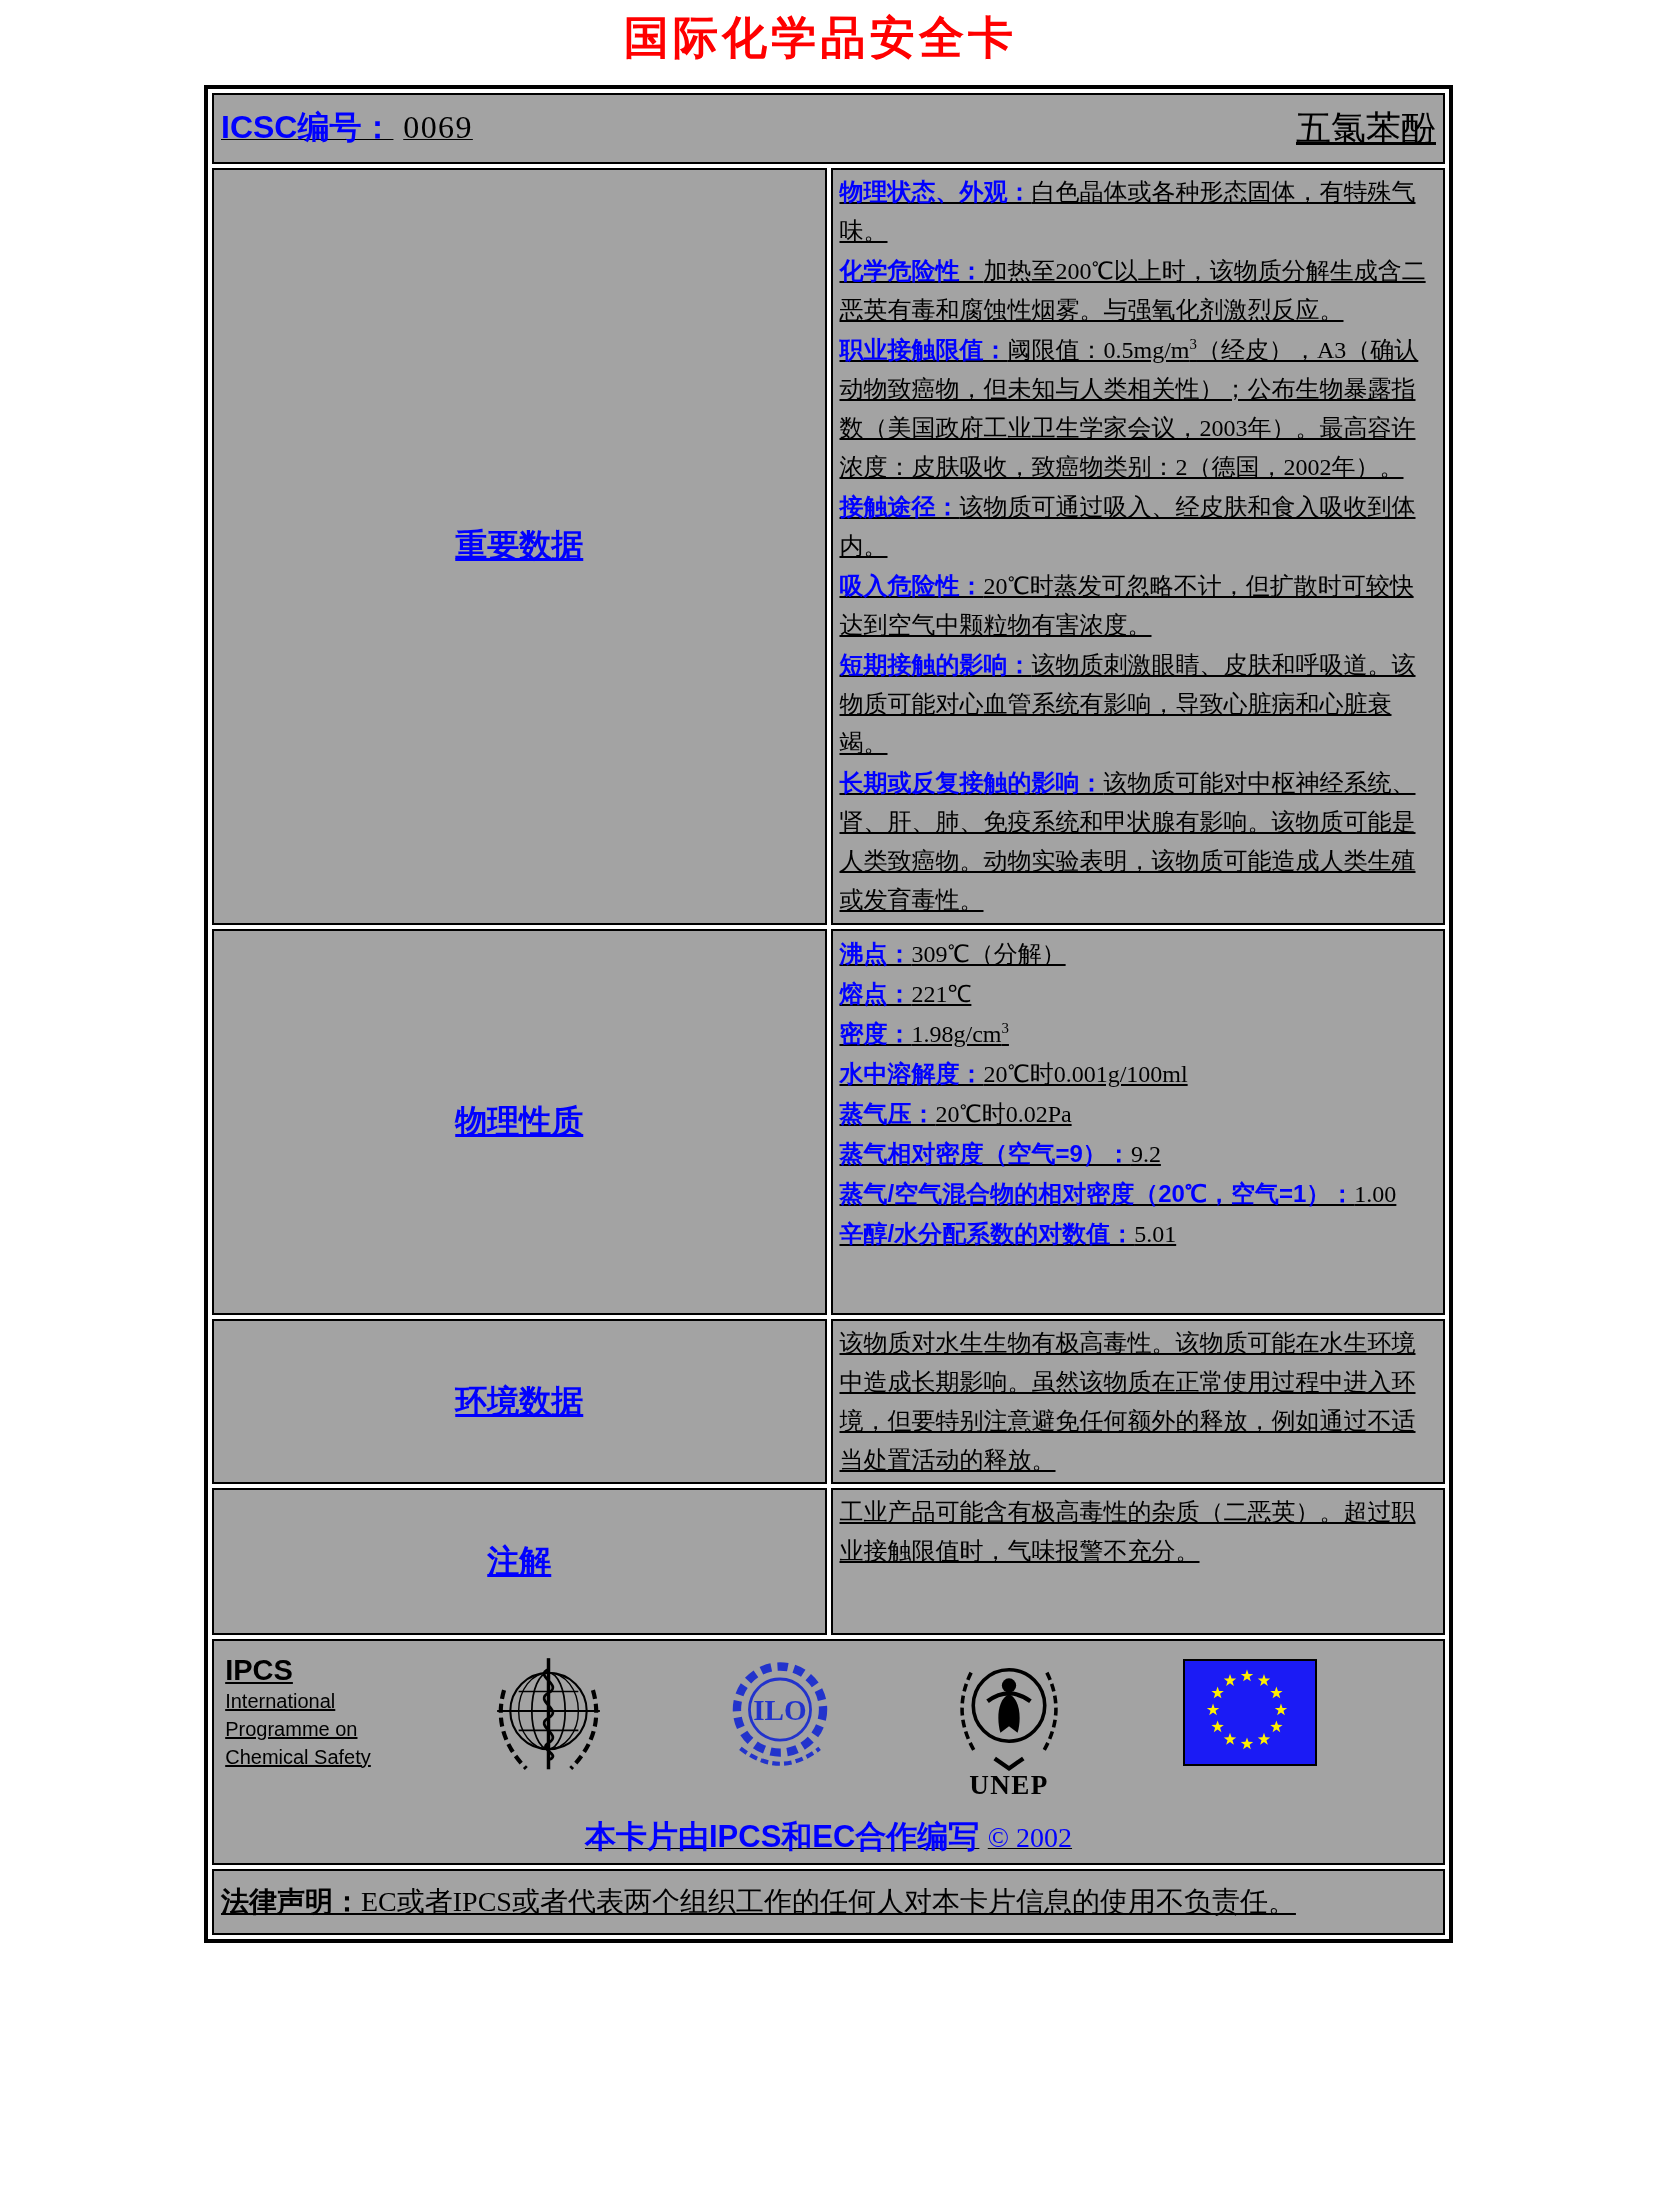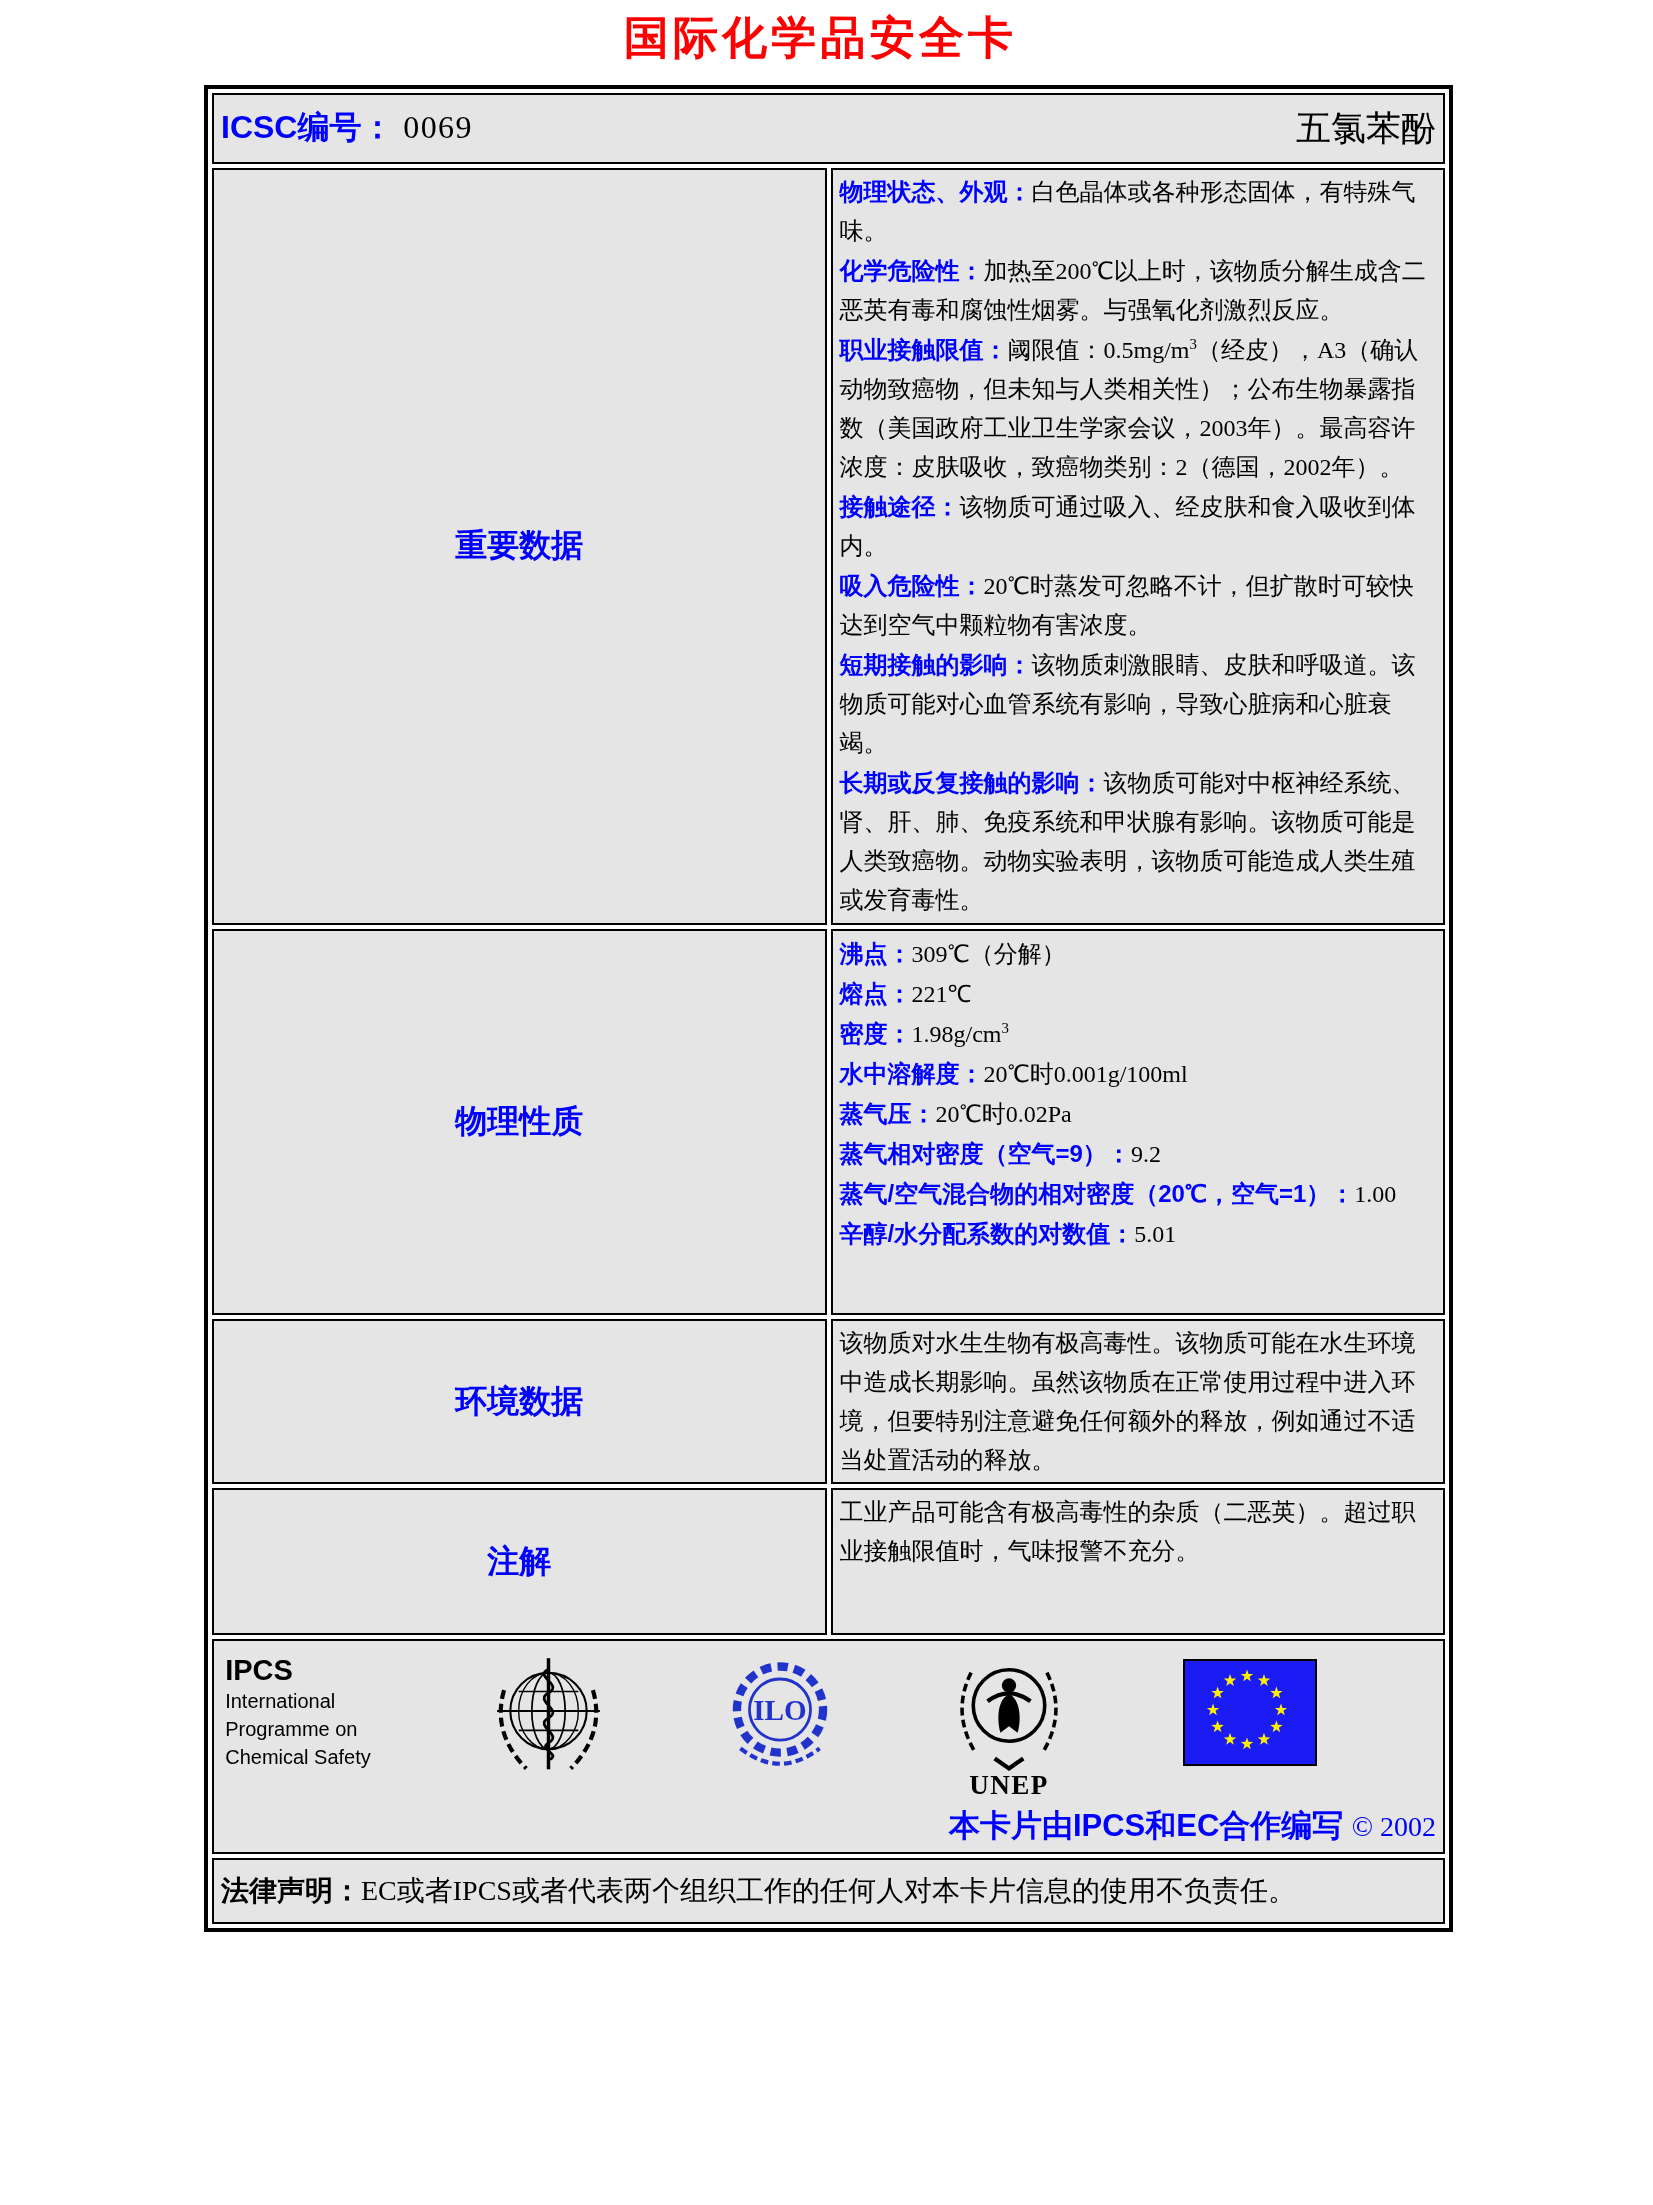--- a/index.html
+++ b/index.html
@@ -10,21 +10,21 @@
   .page-title{
     position:absolute;top:8.4px;left:196px;width:1249px;text-align:center;
     color:#ff0000;font-size:45px;font-weight:bold;letter-spacing:4.2px;
     font-family:"Liberation Serif", serif;
   }
   .card{position:absolute;top:85px;left:204px;width:1249px;}
   table.icsc{
     width:100%;border-collapse:separate;border-spacing:4.2px;
     border:4.2px solid #000;background:#fff;table-layout:fixed;
   }
-  td{border:2.1px solid #000;padding:2.8px 7px;vertical-align:top;background:#e5e5e5;}
+  td{border:2.1px solid #000;padding:2.8px 7px;vertical-align:top;background:#a3a3a3;text-decoration:underline;}
   td.lblcell{
     width:158px;text-align:center;vertical-align:middle;
     color:#0000ff;font-weight:bold;font-size:32px;
     font-family:"Liberation Sans", sans-serif;padding:2.8px 1.4px;
   }
   .hdrcell{height:61px;vertical-align:middle;}
   .hdr{display:flex;justify-content:space-between;align-items:center;}
   .icsc-label{color:#0000ff;font-weight:bold;font-size:32px;font-family:"Liberation Sans", sans-serif;}
   .icsc-num{font-size:32px;letter-spacing:1.4px;margin-left:9.8px;}
   .chem-name{font-size:35px;}
@@ -44,21 +44,21 @@
   .legal-line{font-size:28px;line-height:35px;}
   .legal-label{font-weight:bold;font-family:"Liberation Sans", sans-serif;}
   .logo-row{display:flex;align-items:flex-start;justify-content:space-between;padding:2.8px 119px 0 4.2px;}
   .ipcs-block{font-family:"Liberation Sans", sans-serif;}
   .ipcs-name{font-size:29px;font-weight:bold;line-height:33px;}
   .ipcs-line{font-size:20px;line-height:28px;}
   .logo{flex:0 0 auto;}
   .eu-flag{
     width:130px;height:103px;background:#1b1bf5;border:2.8px solid #000;position:relative;margin-top:5.6px;
   }
-  .caption-row{text-align:right;margin-top:6px;}
+  .caption-row{text-align:center;margin-top:17px;}
   .caption-main{
     color:#0000ff;font-weight:bold;font-size:31px;
     font-family:"Liberation Sans", sans-serif;
   }
   .caption-copy{color:#0000ff;font-size:28px;margin-left:8.4px;font-family:"Liberation Serif", serif;}
 </style>
 </head>
 <body>
 
 <div class="page-title">国际化学品安全卡</div>

